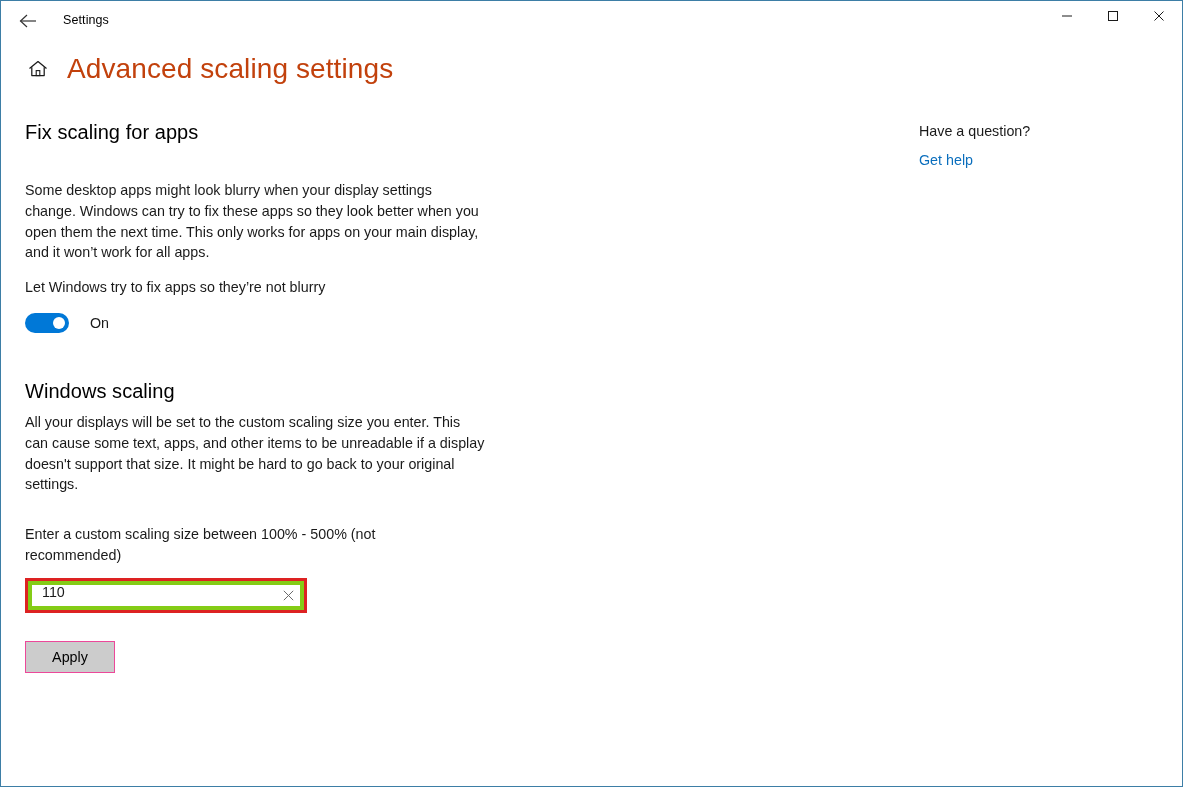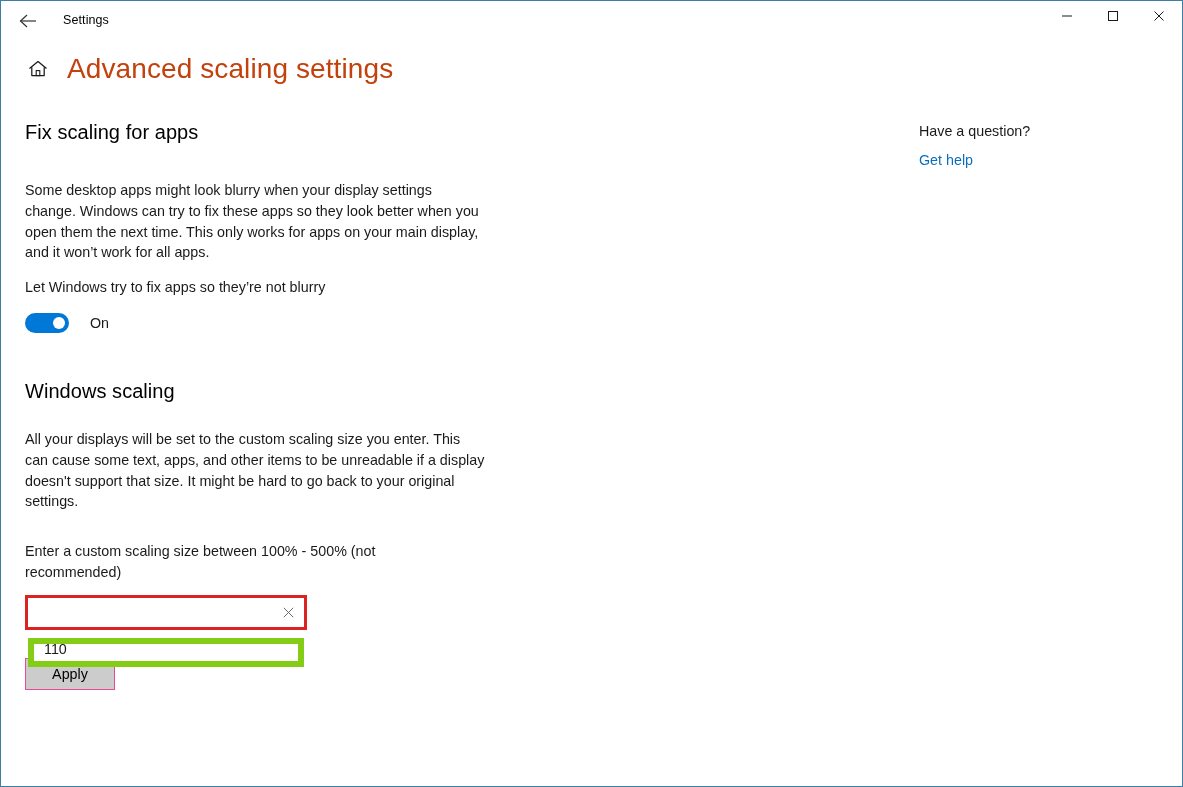--- a/index.html
+++ b/index.html
@@ -153,49 +153,48 @@
   }
   #toggle-state {
     margin-left: 21px;
     font-size: 14.3px;
     line-height: 20px;
     color: #1a1a1a;
   }
 
   
   #custom-scaling-title { margin-top: 45px; }
-  #custom-scaling-desc  { margin-top: 25px; width: 460px; }
+  #custom-scaling-desc  { margin-top: 8px; width: 460px; }
   #input-label          { margin-top: 29px; width: 380px; }
 
   
   #input-highlight {
     position: relative;
     margin-top: 12px;
     width: 282px;
     height: 35px;
     box-sizing: border-box;
     border: 3px solid #dd2222;
     background: #ffffff;
   }
   #scaling-input {
     position: absolute;
     left: 0;
     top: 0;
     width: 276px;
     height: 29px;
     box-sizing: border-box;
-    border: 6px solid #84cc16;
+    border: 4px solid #84cc16;
     background: #ffffff;
     font-family: "Liberation Sans", sans-serif;
     font-size: 14.3px;
     color: #1a1a1a;
     padding: 0 28px 7px 10px;
     outline: none;
     caret-color: #000;
-    margin-top: 40px;
   }
   #clear-icon {
     position: absolute;
     right: 6px;
     top: 5px;
     width: 20px;
     height: 19px;
     display: flex;
     align-items: center;
     justify-content: center;

